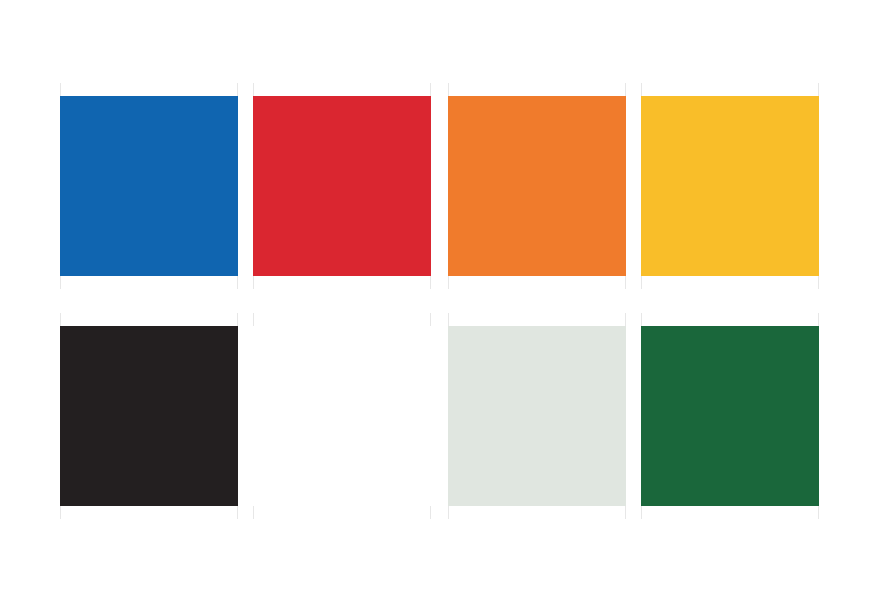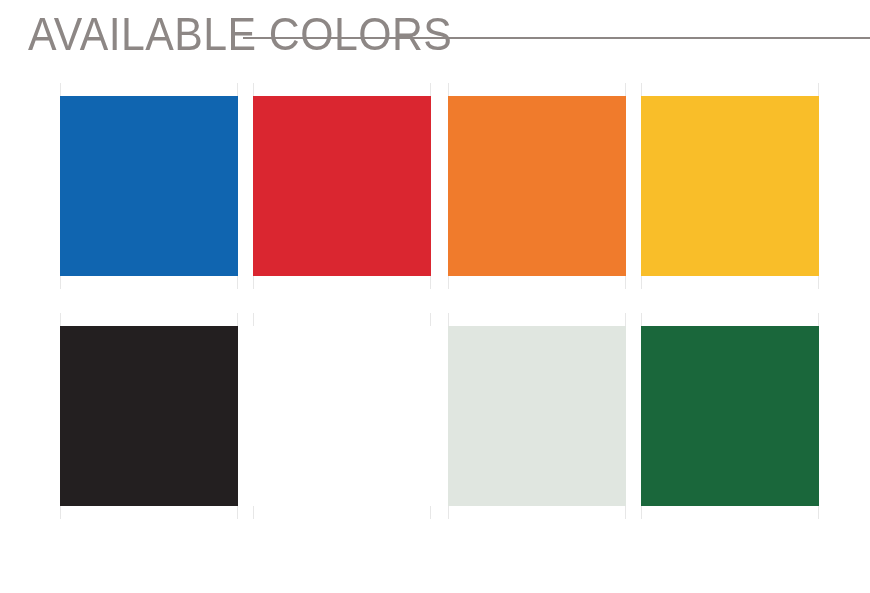--- a/index.html
+++ b/index.html
@@ -109,24 +109,20 @@
   
   .swatch-chip.is-white {
     box-shadow: none;
   }
 </style>
 </head>
 <body>
 
 <div id="page" style="background: rgb(255, 255, 255);">
 
-  <div id="header">
-    <div id="page-title" style="color: rgb(141, 135, 133);">AVAILABLE COLORS</div>
-    <div id="title-rule" style="background: rgb(141, 135, 133);"></div>
-  </div>
 
   <div id="swatch-grid">
 
     <div class="swatch-row row-1">
 
       <div class="swatch-cell col-1">
         <div class="swatch-chip" style="background: rgb(16, 101, 176);"></div>
         <div class="tick top left" style="background: rgb(231, 231, 231);"></div>
         <div class="tick top right" style="background: rgb(231, 231, 231);"></div>
         <div class="tick bottom left" style="background: rgb(231, 231, 231);"></div>

